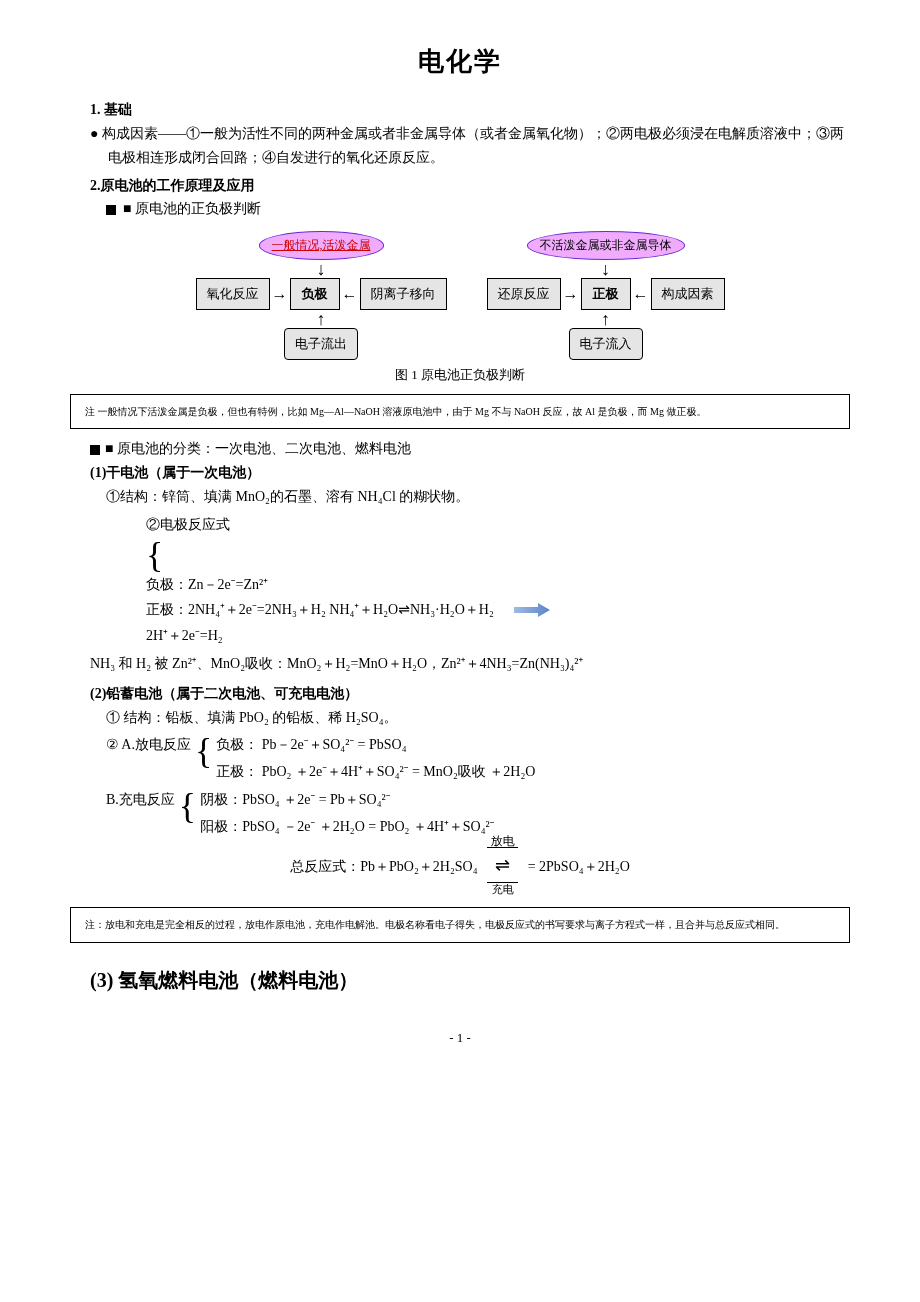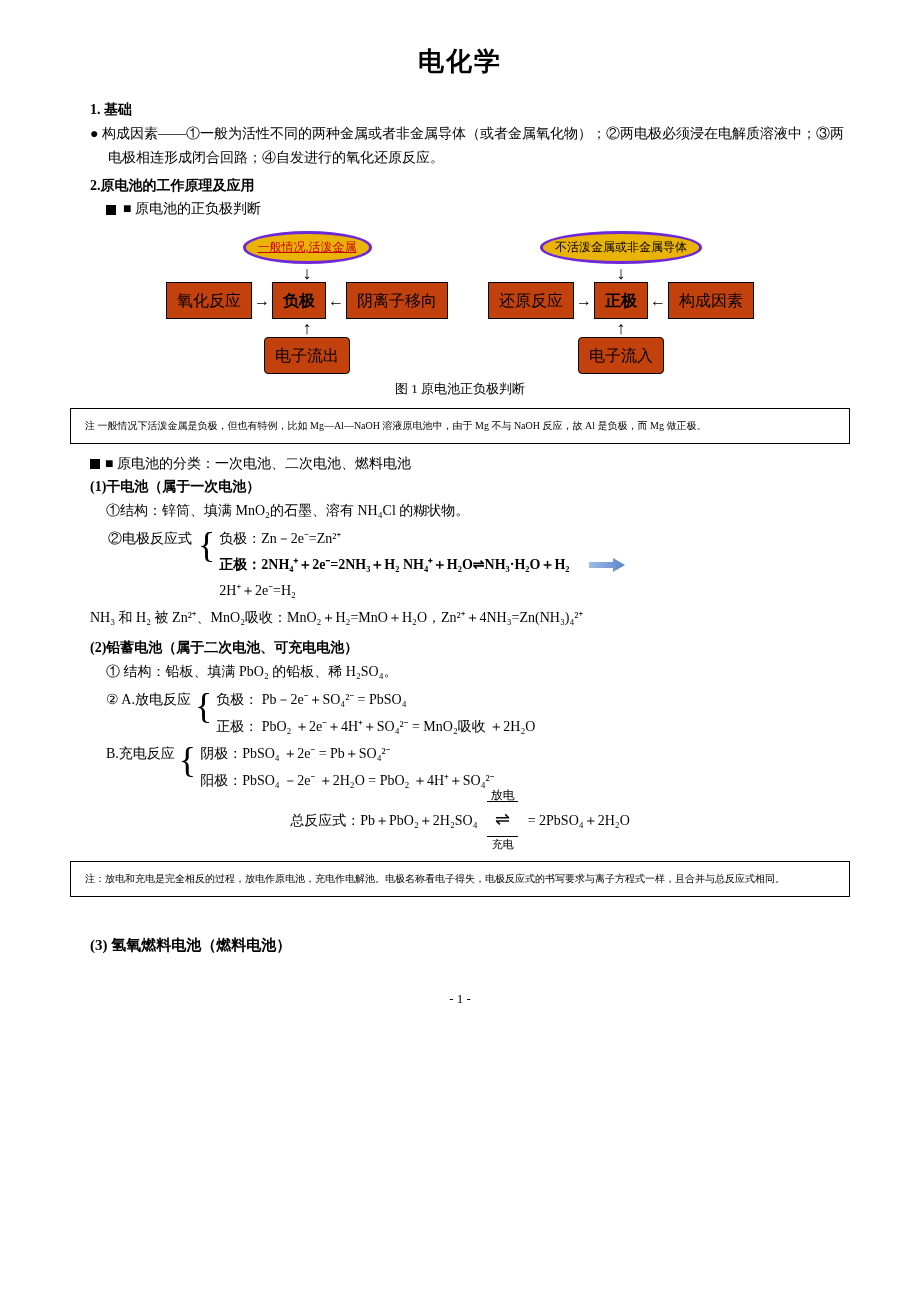--- a/index.html
+++ b/index.html
@@ -56,36 +56,36 @@
       margin: 10px 0 4px 0;
     }
     .diag-row {
       display: flex;
       align-items: center;
       gap: 0;
     }
     .diag-box {
       border: 1px solid #000;
       padding: 4px 10px;
-      font-size: 16px;
+      font-size: 13px;
       white-space: nowrap;
-      background: #c2410c;
+      background: #e5e5e5;
       min-width: 60px;
       text-align: center;
     }
     .diag-box.center-box {
       min-width: 50px;
       font-weight: bold;
     }
     .diag-oval {
-      border: 3px solid #6d28d9;
+      border: 1px solid #6d28d9;
       border-radius: 50%;
       padding: 3px 12px;
       font-size: 12px;
-      background: #eab308;
+      background: #f0abfc;
       white-space: nowrap;
       text-align: center;
     }
     .arrow-right {
       font-size: 16px;
       margin: 0 2px;
     }
     .arrow-left {
       font-size: 16px;
       margin: 0 2px;
@@ -194,26 +194,26 @@
     <span>注  一般情况下活泼金属是负极，但也有特例，比如 Mg—Al—NaOH 溶液原电池中，由于 Mg 不与 NaOH 反应，故 Al 是负极，而 Mg 做正极。</span>
   </div>
 
   <p class="indent1" style="margin-top:0;">
     <span class="square-bullet"></span><span>■ 原电池的分类：一次电池、二次电池、燃料电池</span>
   </p>
 
   <p class="bold indent1">(1)干电池（属于一次电池）</p>
   <p class="indent2">①结构：锌筒、填满 MnO₂的石墨、溶有 NH₄Cl 的糊状物。</p>
 
-  <div style="display:flex; align-items:flex-start; margin-left:38px; margin-top:4px;">
+  <div style="display:flex; align-items:flex-start; margin-left:76px; margin-top:4px;flex-direction:column;">
     <span style="white-space:nowrap; margin-right:6px;">②电极反应式</span>
     <span style="font-size:36px; line-height:1; vertical-align:top; margin-right:4px;">{</span>
     <div>
       <div style="margin-bottom:2px;">负极：Zn－2e⁻=Zn²⁺</div>
-      <div style="display:flex; align-items:center; gap:20px; margin-bottom:2px;font-weight:bold;">
+      <div style="display:flex; align-items:center; gap:20px; margin-bottom:2px;">
         <span>正极：2NH₄⁺＋2e⁻=2NH₃＋H₂   NH₄⁺＋H₂O⇌NH₃·H₂O＋H₂</span>
 
         <span style="display:inline-block; position:relative; width:36px; height:16px; overflow:visible;">
           <svg width="36" height="16" viewBox="0 0 36 16">
             <defs>
               <linearGradient id="blueGrad" x1="0" y1="0" x2="1" y2="0">
                 <stop offset="0%" stop-color="#88aadd"></stop>
                 <stop offset="100%" stop-color="#3366bb"></stop>
               </linearGradient>
             </defs>
@@ -255,17 +255,17 @@
       <span style="font-size:18px; display:inline-block; border-top:1px solid #000; border-bottom:1px solid #000; padding: 2px 8px;">⇌</span>
       <span style="position:absolute; bottom:-16px; left:50%; transform:translateX(-50%); font-size:11px; white-space:nowrap;">充电</span>
     </span>
     <span>= 2PbSO₄＋2H₂O</span>
   </div>
 
   <div class="note-box" style="margin-top:24px;">
     <span>注：放电和充电是完全相反的过程，放电作原电池，充电作电解池。电极名称看电子得失，电极反应式的书写要求与离子方程式一样，且合并与总反应式相同。</span>
   </div>
 
-  <p class="bold indent1" style="margin-top:36px; font-size:15px;">(3) 氢氧燃料电池（燃料电池）</p>
+  <p class="bold indent1" style="margin-top:20px; font-size:20px;">(3) 氢氧燃料电池（燃料电池）</p>
 
 </div>
 
 <div class="page-num">- 1 -</div>
 
 </body></html>

